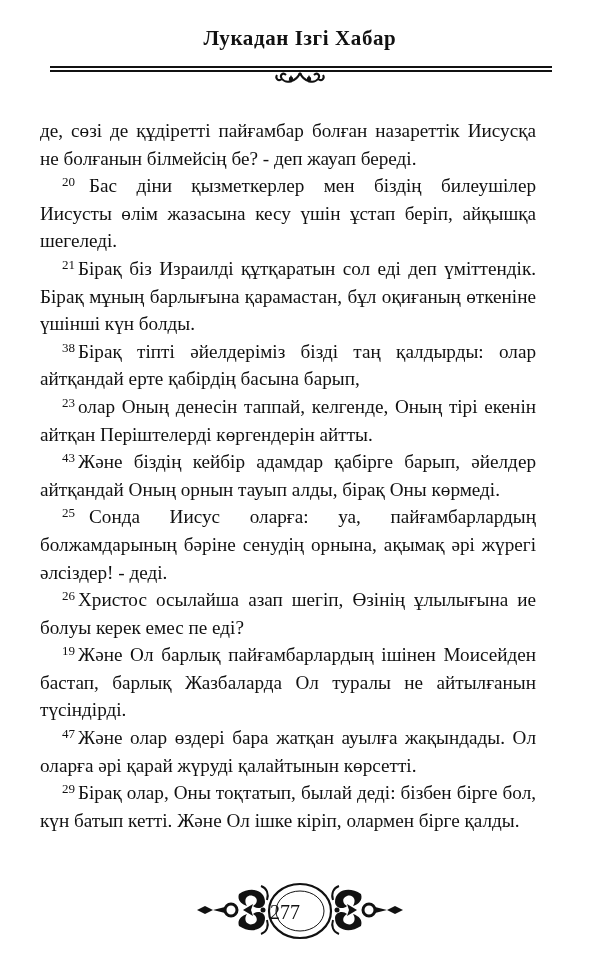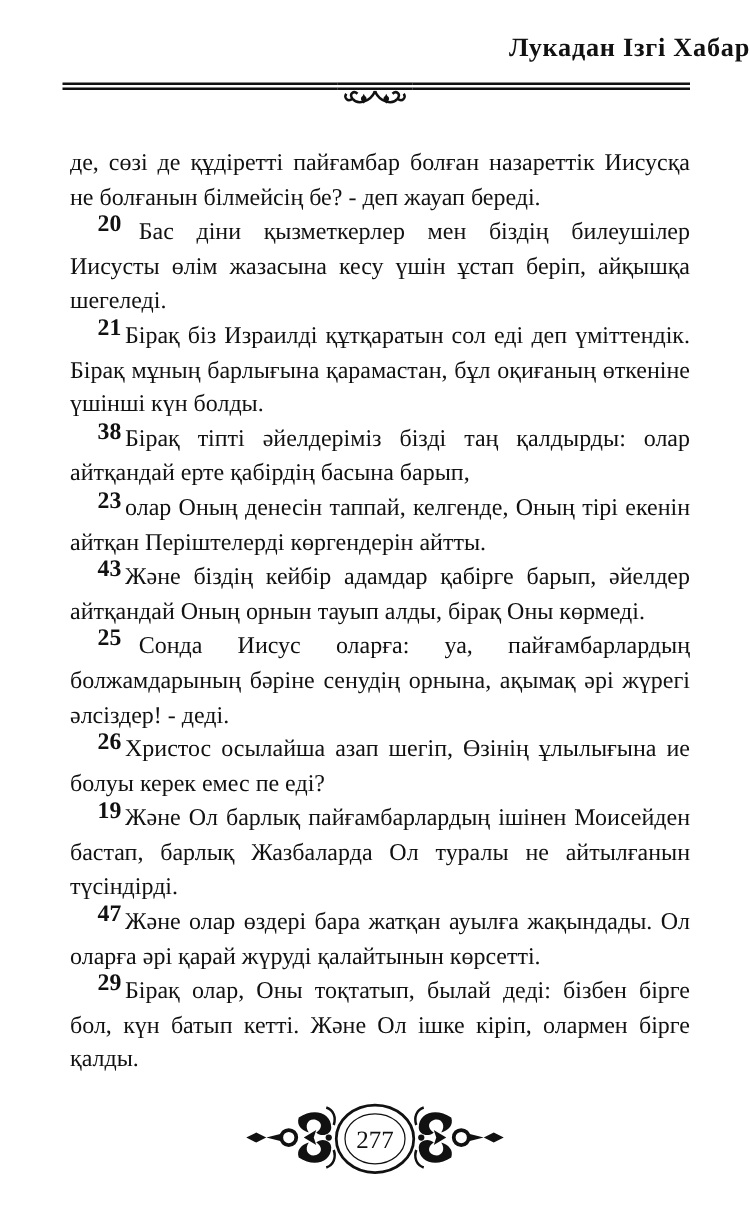--- a/index.html
+++ b/index.html
@@ -13,21 +13,21 @@
       position: relative;
       overflow: hidden;
       color: #111111;
       font-family: "Liberation Serif", "DejaVu Serif", serif;
     }
     .running-head {
       position: absolute;
       left: 0;
       top: 26px;
       width: 600px;
-      text-align: right;
+      text-align: center;
       font-family: "Liberation Serif", "DejaVu Serif", serif;
       font-weight: bold;
       font-size: 21px;
       letter-spacing: 0.6px;
       color: #111;
     }
     .head-rule {
       position: absolute;
       left: 50px;
       width: 502px;
@@ -37,57 +37,56 @@
     .head-rule.r2 { top: 70px; height: 2px; }
     .head-ornament {
       position: absolute;
       left: 270px;
       top: 66px;
       width: 60px;
       height: 22px;
     }
     .body-text {
       position: absolute;
-      left: 56px;
+      left: 40px;
       top: 117px;
       width: 496px;
       font-size: 19.2px;
       line-height: 27.6px;
       text-align: justify;
       text-align-last: left;
       hyphens: none;
     }
     .verse {
       margin: 0;
       text-indent: 0;
     }
     .verse.numbered {
       text-indent: 22px;
     }
     .vnum {
-      font-size: 19px;
+      font-size: 13px;
       vertical-align: 6px;
       line-height: 0;
       margin-right: 3px;
-      font-weight: bold;
     }
     .vnum.wide { margin-right: 14px; }
     .footer-ornament {
       position: absolute;
       left: 195px;
       top: 880px;
       width: 210px;
       height: 60px;
     }
     .page-number {
       position: absolute;
       left: 270px;
       top: 897px;
       width: 60px;
-      text-align: center;
+      text-align: left;
       font-size: 20px;
       line-height: 30px;
       color: #111;
     }
   </style>
 </head>
 <body>
 
 <div class="running-head">Лукадан Ізгі Хабар</div>
 

